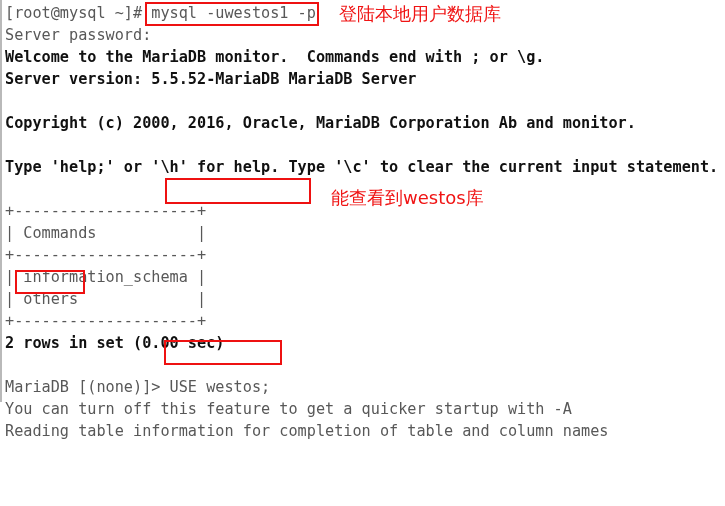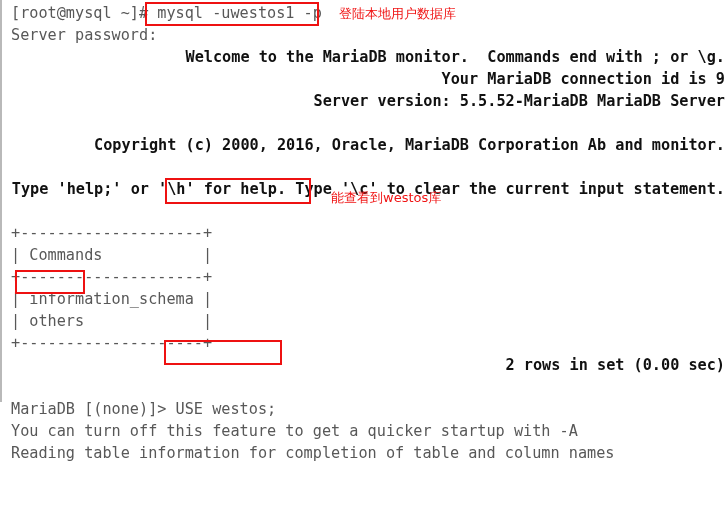--- a/index.html
+++ b/index.html
@@ -14,66 +14,64 @@
     font-family: "DejaVu Sans Mono", "Liberation Mono", monospace;
   }
 
   #terminal {
     position: relative;
     width: 725px;
     height: 402px;
     background: #ffffff;
     box-sizing: border-box;
     border-left: 2px solid #b9b9b9;
-    padding: 2px 0 0 9px;
+    padding: 2px 0 0 3px;
   }
 
   .line {
     height: 22px;
     line-height: 22px;
     font-size: 15.2px;
     white-space: pre;
     color: #585858;
     letter-spacing: 0px;
   }
   .line.bold {
     color: #111111;
     font-weight: bold;
-    text-align: right;
   }
   .line.blank {
     color: transparent;
   }
 
   
   .redbox {
     position: absolute;
     border: 2px solid #ee1111;
     box-sizing: border-box;
     pointer-events: none;
   }
 
   .annotation {
     position: absolute;
     color: #f01414;
     font-family: "DejaVu Sans", "Liberation Sans", sans-serif;
-    font-size: 13px;
+    font-size: 18px;
     line-height: 16px;
     white-space: pre;
   }
 </style>
 </head>
 <body>
 
 <div id="terminal">
 
   <div class="line">[root@mysql ~]# mysql -uwestos1 -p</div>
   <div class="line">Server password:</div>
   <div class="line bold">Welcome to the MariaDB monitor.  Commands end with ; or \g.</div>
-  <div class="line bold">Your MariaDB connection id is 9</div>
   <div class="line bold">Server version: 5.5.52-MariaDB MariaDB Server</div>
   <div class="line blank"> </div>
   <div class="line bold">Copyright (c) 2000, 2016, Oracle, MariaDB Corporation Ab and monitor.</div>
   <div class="line blank"> </div>
   <div class="line bold">Type 'help;' or '\h' for help. Type '\c' to clear the current input statement.</div>
   <div class="line blank"> </div>
   <div class="line">+--------------------+</div>
   <div class="line">| Commands           |</div>
   <div class="line">+--------------------+</div>
   <div class="line">| information_schema |</div>

